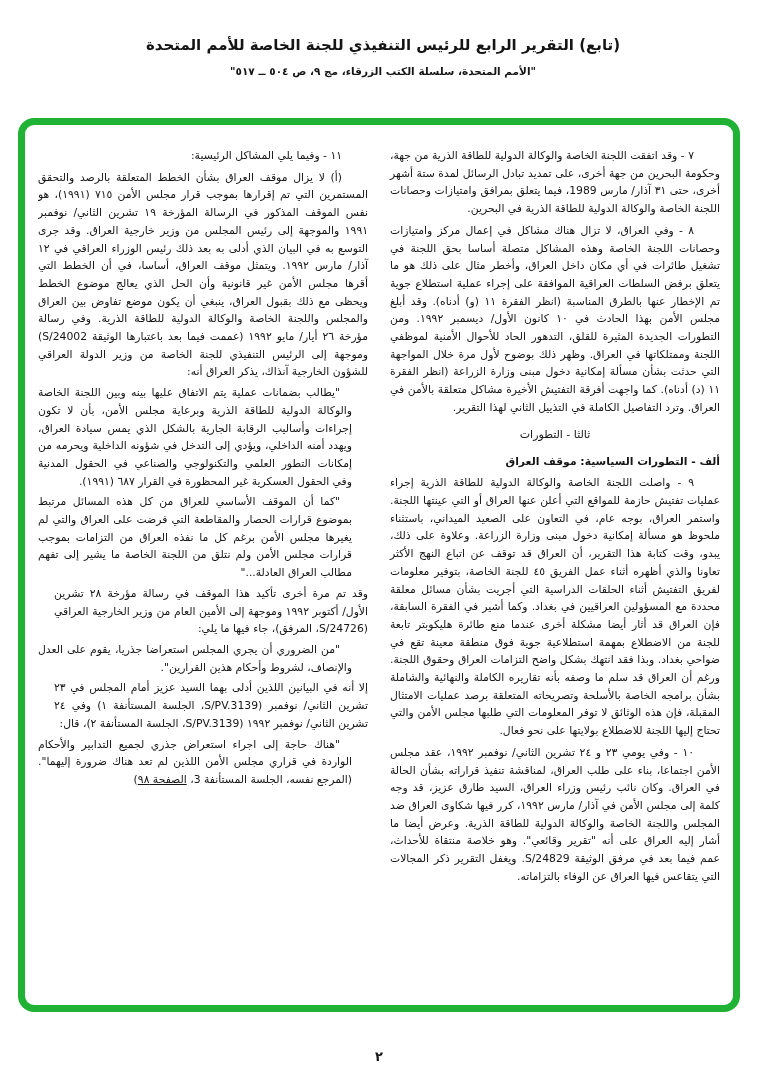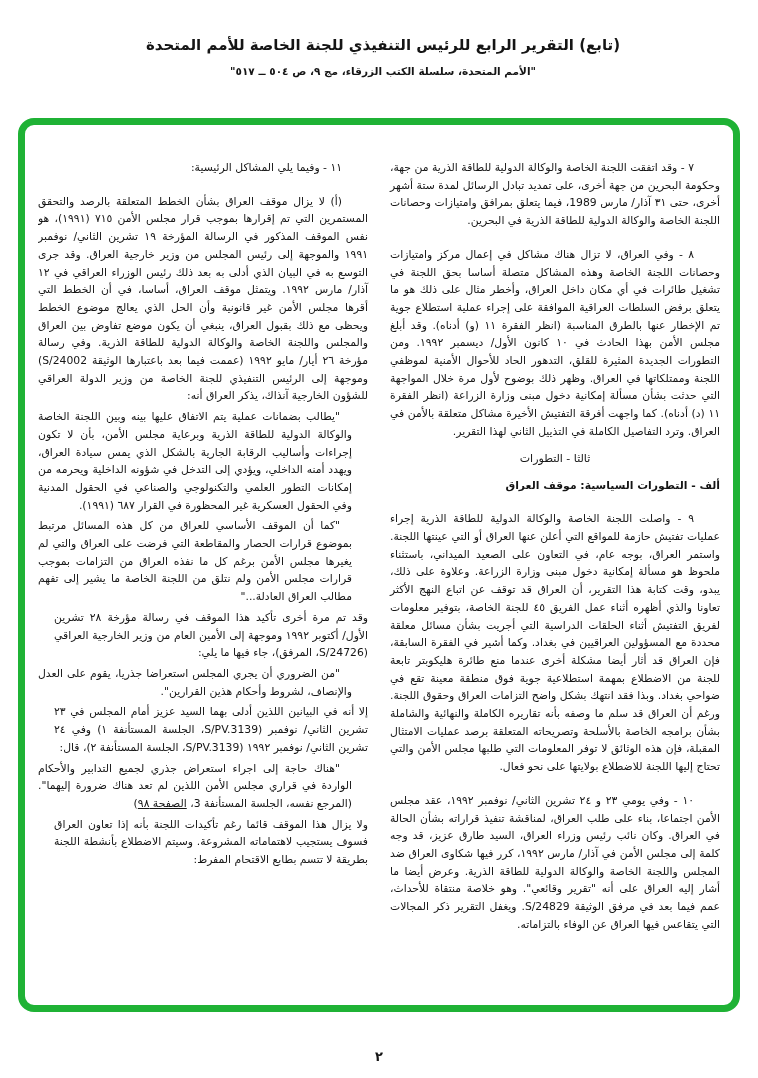--- a/index.html
+++ b/index.html
@@ -32,21 +32,21 @@
     height: 100%;
     overflow: hidden;
   }
   .column {
     flex: 1 1 0;
     direction: rtl;
     text-align: justify;
     font-size: 10.8px;
     line-height: 1.64;
   }
-  p.para   { margin: 16px 0 3px 0; text-indent: 26px; }
+  p.para   { margin: 4px 0 3px 0; text-indent: 26px; }
   p.flush  { margin: 0 0 3px 16px; text-indent: 0; }
   p.quote  { margin: 2px 16px 3px 0; text-indent: 12px; }
   .sec-heading {
     text-align: center; font-weight: normal;
     margin: 9px 0 9px 0; font-size: 11px;
   }
   .sub-heading {
     text-align: right; font-weight: bold;
     margin: 2px 0 0 0; font-size: 10.8px;
   }
@@ -80,19 +80,18 @@
 
     <div class="column">
       <p class="para">١١ - وفيما يلي المشاكل الرئيسية:</p>
       <p class="para">(أ) لا يزال موقف العراق بشأن الخطط المتعلقة بالرصد والتحقق المستمرين التي تم إقرارها بموجب قرار مجلس الأمن ٧١٥ (١٩٩١)، هو نفس الموقف المذكور في الرسالة المؤرخة ١٩ تشرين الثاني/ نوفمبر ١٩٩١ والموجهة إلى رئيس المجلس من وزير خارجية العراق. وقد جرى التوسع به في البيان الذي أدلى به بعد ذلك رئيس الوزراء العراقي في ١٢ آذار/ مارس ١٩٩٢. ويتمثل موقف العراق، أساسا، في أن الخطط التي أقرها مجلس الأمن غير قانونية وأن الحل الذي يعالج موضوع الخطط ويحظى مع ذلك بقبول العراق، ينبغي أن يكون موضع تفاوض بين العراق والمجلس واللجنة الخاصة والوكالة الدولية للطاقة الذرية. وفي رسالة مؤرخة ٢٦ أيار/ مايو ١٩٩٢ (عممت فيما بعد باعتبارها الوثيقة S/24002) وموجهة إلى الرئيس التنفيذي للجنة الخاصة من وزير الدولة العراقي للشؤون الخارجية آنذاك، يذكر العراق أنه:</p>
       <p class="quote">"يطالب بضمانات عملية يتم الاتفاق عليها بينه وبين اللجنة الخاصة والوكالة الدولية للطاقة الذرية وبرعاية مجلس الأمن، بأن لا تكون إجراءات وأساليب الرقابة الجارية بالشكل الذي يمس سيادة العراق، ويهدد أمنه الداخلي، ويؤدي إلى التدخل في شؤونه الداخلية ويحرمه من إمكانات التطور العلمي والتكنولوجي والصناعي في الحقول المدنية وفي الحقول العسكرية غير المحظورة في القرار ٦٨٧ (١٩٩١).</p>
       <p class="quote">"كما أن الموقف الأساسي للعراق من كل هذه المسائل مرتبط بموضوع قرارات الحصار والمقاطعة التي فرضت على العراق والتي لم يغيرها مجلس الأمن برغم كل ما نفذه العراق من التزامات بموجب قرارات مجلس الأمن ولم نتلق من اللجنة الخاصة ما يشير إلى تفهم مطالب العراق العادلة..."</p>
       <p class="flush">وقد تم مرة أخرى تأكيد هذا الموقف في رسالة مؤرخة ٢٨ تشرين الأول/ أكتوبر ١٩٩٢ وموجهة إلى الأمين العام من وزير الخارجية العراقي (S/24726، المرفق)، جاء فيها ما يلي:</p>
       <p class="quote">"من الضروري أن يجري المجلس استعراضا جذريا، يقوم على العدل والإنصاف، لشروط وأحكام هذين القرارين".</p>
       <p class="flush">إلا أنه في البيانين اللذين أدلى بهما السيد عزيز أمام المجلس في ٢٣ تشرين الثاني/ نوفمبر (S/PV.3139، الجلسة المستأنفة ١) وفي ٢٤ تشرين الثاني/ نوفمبر ١٩٩٢ (S/PV.3139، الجلسة المستأنفة ٢)، قال:</p>
       <p class="quote"><span>"هناك حاجة إلى اجراء استعراض جذري لجميع التدابير والأحكام الواردة في قراري مجلس الأمن اللذين لم تعد هناك ضرورة إليهما".</span><span> (المرجع نفسه، الجلسة المستأنفة 3، </span><span class="u">الصفحة ٩٨</span><span>)</span></p>
-      <p class="flush">ولا يزال هذا الموقف قائما رغم تأكيدات اللجنة بأنه إذا تعاون العراق فسوف يستجيب لاهتماماته المشروعة. وسيتم الاضطلاع بأنشطة اللجنة بطريقة لا تتسم بطابع الاقتحام المفرط:</p>
     </div>
 
   </div>
 </div>
 
 <div class="page-number">٢</div>
 
 </body></html>

